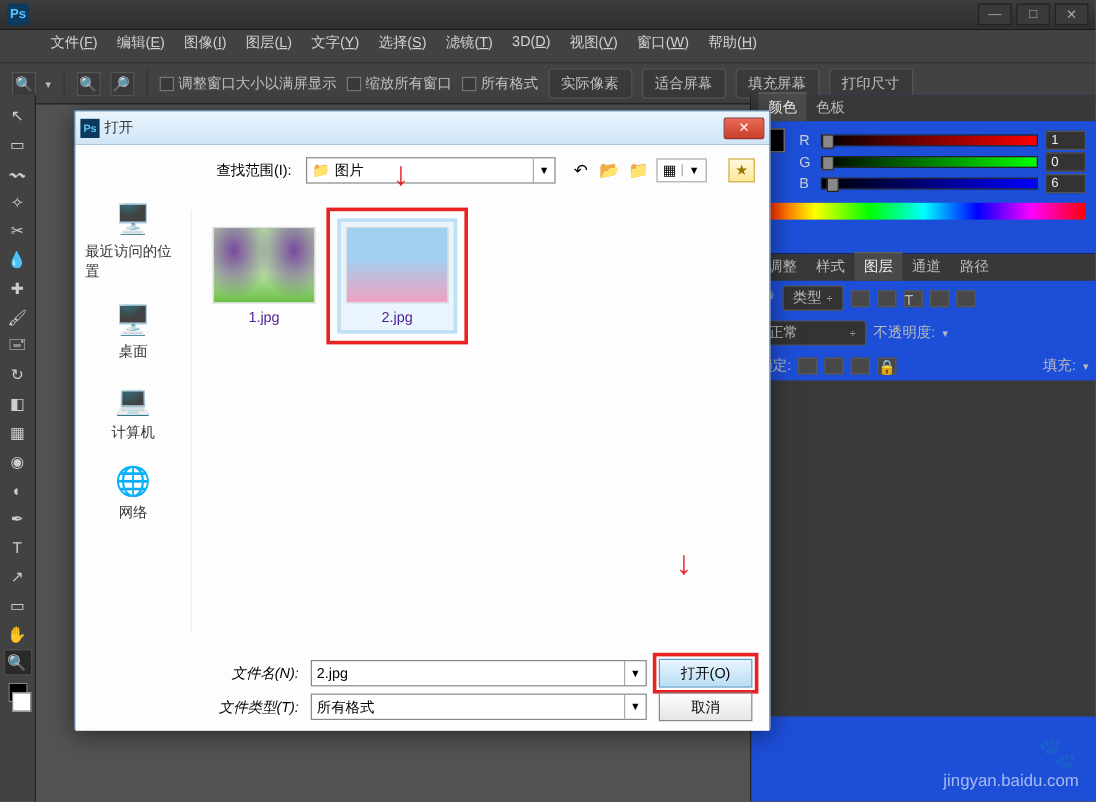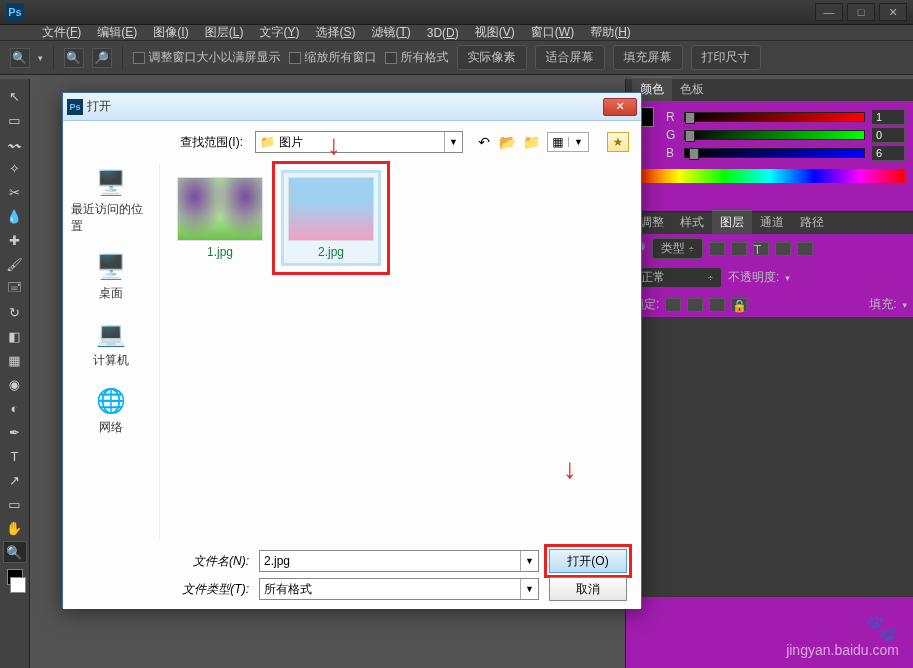--- a/index.html
+++ b/index.html
@@ -5,42 +5,42 @@
 * { box-sizing: border-box; margin: 0; padding: 0; font-family: "Microsoft YaHei", Arial, sans-serif; }
 body { width: 913px; height: 668px; background: #535353; overflow: hidden; position: relative; }
 
 
 .titlebar { height: 25px; background: linear-gradient(#3d3d3d,#2e2e2e); display: flex; align-items: center; padding: 0 6px; border-bottom: 1px solid #1a1a1a; }
 .ps-logo { width: 18px; height: 18px; background: #0b3a5c; color: #5fc5ff; font-size: 11px; font-weight: bold; display: flex; align-items: center; justify-content: center; border-radius: 2px; }
 .titlebar .spacer { flex: 1; }
 .win-btn { width: 28px; height: 18px; background: #3a3a3a; border: 1px solid #222; margin-left: 4px; color: #aaa; font-size: 11px; display: flex; align-items: center; justify-content: center; cursor: pointer; }
 
 
-.menubar { height: 16px; background: #424242; display: flex; align-items: center; padding-left: 34px; color: #d0d0d0; font-size: 12px; border-bottom: 1px solid #2a2a2a; }
+.menubar { height: 28px; background: #424242; display: flex; align-items: flex-start; padding-left: 34px; color: #d0d0d0; font-size: 12px; border-bottom: 1px solid #2a2a2a; }
 .menu-item { padding: 2px 8px; cursor: pointer; }
 .menu-item u { text-decoration: underline; }
 
 
 .optbar { height: 34px; background: #424242; display: flex; align-items: center; padding: 0 10px; color: #c0c0c0; font-size: 12px; border-bottom: 1px solid #222; gap: 8px; }
 .opt-icon { width: 20px; height: 20px; display: flex; align-items: center; justify-content: center; border: 1px solid #555; background: #3a3a3a; }
 .opt-check { display: flex; align-items: center; gap: 4px; }
 .opt-check .box { width: 12px; height: 12px; border: 1px solid #777; background: #3a3a3a; }
 .opt-btn { padding: 3px 10px; background: #3a3a3a; border: 1px solid #555; border-radius: 3px; cursor: pointer; }
 .opt-sep { width: 1px; height: 24px; background: #333; margin: 0 2px; }
 
 
 .ltools { position: absolute; left: 0; top: 79px; width: 30px; height: 589px; background: #424242; border-right: 1px solid #222; padding-top: 6px; }
 .ltool { width: 24px; height: 22px; margin: 0 auto 2px auto; display: flex; align-items: center; justify-content: center; color: #ccc; font-size: 13px; cursor: pointer; }
 .ltool.sel { background: #2a2a2a; border: 1px solid #555; }
 .swatches { margin-top: 6px; display: flex; flex-direction: column; align-items: center; }
 .swatch-fg { width: 16px; height: 16px; background: #000; border: 1px solid #888; }
 .swatch-bg { width: 16px; height: 16px; background: #fff; border: 1px solid #888; margin-top: -8px; margin-left: 6px; }
 
 
-.rpanel { position: absolute; right: 0; top: 79px; width: 288px; height: 589px; background: #a21caf; border-left: 1px solid #222; margin-left: 42px; }
+.rpanel { position: absolute; right: 0; top: 79px; width: 288px; height: 589px; background: #1d4ed8; border-left: 1px solid #222; margin-left: 42px; }
 .rdock { position: absolute; right: 240px; top: 79px; width: 30px; height: 140px; background: #424242; border-left: 1px solid #222; display: flex; flex-direction: column; align-items: center; padding-top: 6px; gap: 10px; }
 .rdock-ico { width: 18px; height: 18px; background: #4a4a4a; border: 1px solid #666; }
 
 .panel-tabs { height: 22px; display: flex; align-items: flex-end; padding: 0 6px; background: #383838; }
 .ptab { padding: 3px 8px; font-size: 12px; color: #bbb; cursor: pointer; }
 .ptab.active { background: #4a4a4a; color: #eee; border-top: 1px solid #666; }
 
 .color-panel { padding: 6px 8px; height: 110px; }
 .color-row { display: flex; align-items: center; font-size: 12px; color: #ccc; margin: 2px 0; gap: 6px; }
 .color-row .lbl { width: 12px; }
@@ -66,41 +66,41 @@
 .dlg-title .ico { width: 16px; height: 16px; background: #0b3a5c; color: #5fc5ff; font-size: 9px; font-weight: bold; display: flex; align-items: center; justify-content: center; margin-right: 4px; }
 .dlg-title .txt { font-size: 12px; color: #333; }
 .dlg-title .sp { flex: 1; }
 .dlg-close { width: 34px; height: 18px; background: linear-gradient(#e96a57,#c8402c); border: 1px solid #933; border-radius: 2px; color: #fff; font-size: 11px; display: flex; align-items: center; justify-content: center; cursor: pointer; }
 
 .dlg-body { display: flex; height: 488px; background: #fdfdfd; }
 .dlg-sidebar { width: 96px; padding: 42px 0 0 0; display: flex; flex-direction: column; align-items: center; gap: 8px; }
 .sb-item { display: flex; flex-direction: column; align-items: center; gap: 2px; font-size: 12px; color: #333; cursor: pointer; width: 80px; padding: 4px 0; }
 .sb-ico { width: 36px; height: 32px; display: flex; align-items: center; justify-content: center; font-size: 24px; }
 
-.dlg-main { flex: 1; display: flex; flex-direction: column; }
+.dlg-main { flex: 1; display: flex; flex-direction: column; gap: 12px; }
 .lookup-row { display: flex; align-items: center; padding: 10px 12px 4px 0; gap: 6px; font-size: 12px; }
 .lookup-label { width: 90px; text-align: right; padding-right: 6px; }
 .folder-sel { flex: 1; height: 22px; border: 1px solid #888; display: flex; align-items: center; padding: 0 4px; background: #fff; position: relative; }
 .folder-sel .fico { color: #f0c040; margin-right: 4px; }
 .folder-sel .dd { position: absolute; right: 0; top: 0; width: 18px; height: 20px; border-left: 1px solid #aaa; display: flex; align-items: center; justify-content: center; font-size: 9px; }
 .tb-icons { display: flex; gap: 6px; align-items: center; margin-left: 6px; }
 .tb-ico { width: 18px; height: 18px; display: flex; align-items: center; justify-content: center; font-size: 14px; cursor: pointer; }
 .view-btn { display: flex; align-items: center; border: 1px solid #aaa; height: 20px; }
 .view-btn .p { width: 20px; display: flex; align-items: center; justify-content: center; }
 .fav-btn { width: 22px; height: 20px; border: 1px solid #ccaa33; background: linear-gradient(#fff8dd,#ffe89a); display: flex; align-items: center; justify-content: center; margin-left: 12px; color: #997700; font-size: 12px; }
 
 .file-area { flex: 1; margin: 6px 14px 0 0; border-left: 1px solid #eee; padding: 10px 0 0 10px; display: flex; align-items: flex-start; gap: 14px; position: relative; }
 .thumb { width: 100px; display: flex; flex-direction: column; align-items: center; gap: 4px; cursor: pointer; padding: 4px; }
 .thumb.selected { border: 3px solid #bfe1f6; background: #eaf4fc; margin: -3px; }
 .thumb.redbox { outline: 3px solid #e62222; outline-offset: 6px; }
 .timg { width: 86px; height: 64px; border: 1px solid #ddd; background: #cde; overflow: hidden; }
 .timg.green { background: linear-gradient(#b4e0a0 60%,#6ec04a); position: relative; }
 .timg.green::before { content:""; position:absolute; inset:0; background: radial-gradient(ellipse 30px 40px at 20% 30%,#7a4ba0,transparent), radial-gradient(ellipse 30px 40px at 80% 30%,#7a4ba0,transparent); }
 .timg.pink { background: linear-gradient(#a0d0f0 40%,#f0a0c0); }
-.tlabel { font-size: 12px; color: #15803d; }
+.tlabel { font-size: 12px; color: #4c1d95; }
 
 .arrow-red { position: absolute; color: #e62222; font-size: 28px; font-weight: bold; }
 
 .bottom-rows { padding: 6px 14px 4px 0; }
 .brow { display: flex; align-items: center; gap: 10px; font-size: 12px; margin: 4px 0; }
 .brow .lbl { width: 90px; text-align: right; font-style: italic; }
 .brow .field { flex: 1; height: 22px; border: 1px solid #888; display: flex; align-items: center; padding: 0 4px; position: relative; background: #fff; }
 .brow .field .dd { position: absolute; right: 0; top: 0; width: 18px; height: 20px; border-left: 1px solid #aaa; display: flex; align-items: center; justify-content: center; font-size: 9px; }
 .dlg-btn { width: 78px; height: 24px; border: 1px solid #888; background: linear-gradient(#fdfdfd,#e6e6e6); display: flex; align-items: center; justify-content: center; cursor: pointer; }
 .dlg-btn.primary { outline: 3px solid #e62222; outline-offset: 2px; background: linear-gradient(#e8f4fc,#b8ddf4); border: 1px solid #5a9bc8; }

